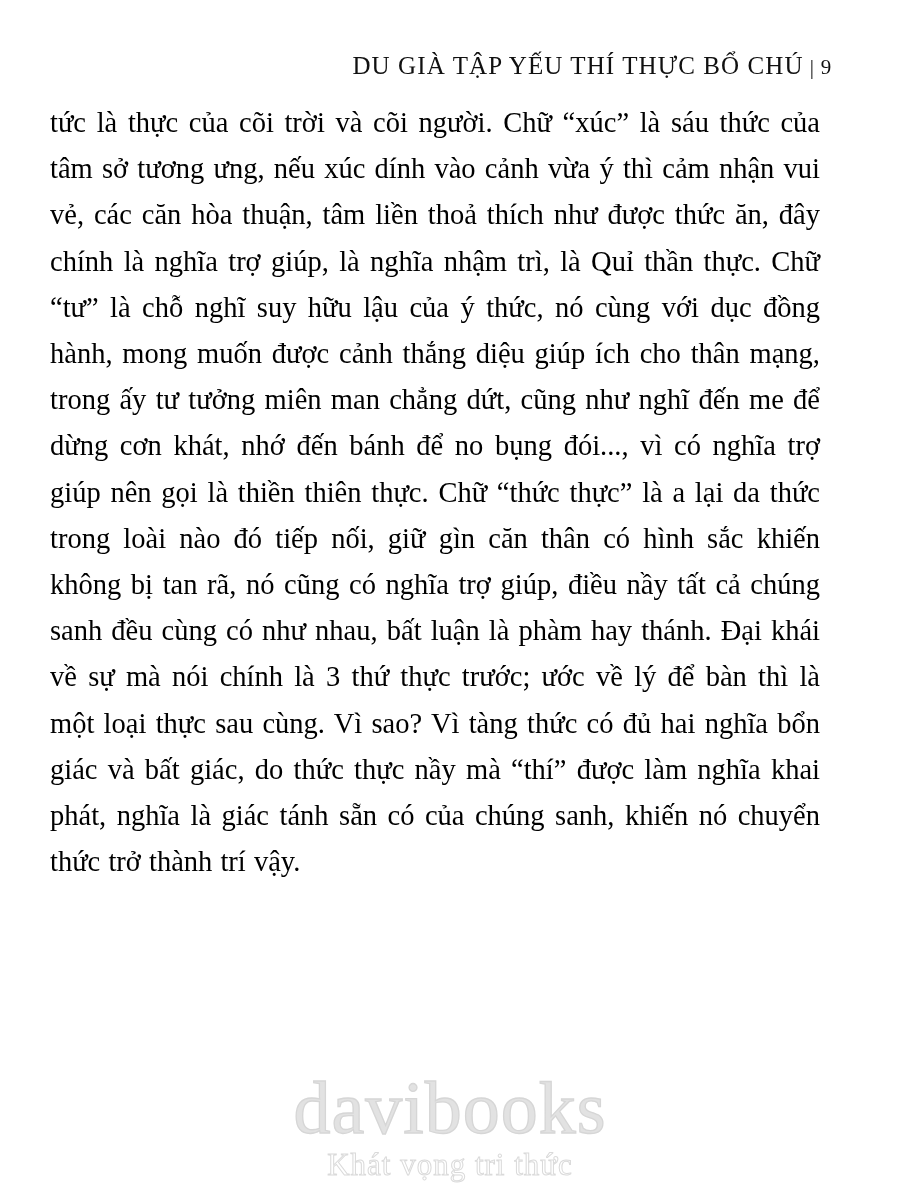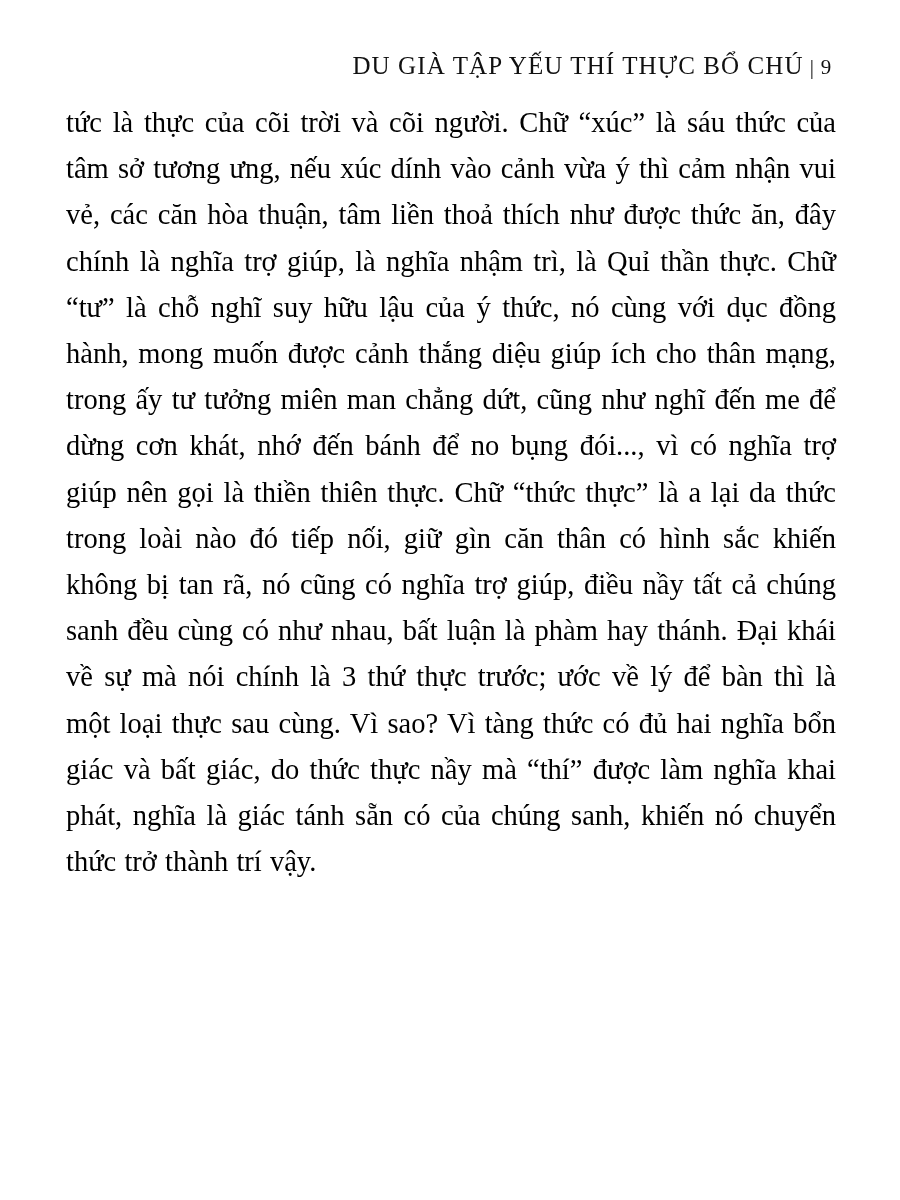--- a/index.html
+++ b/index.html
@@ -42,21 +42,21 @@
   }
   .header .hdr-sep {
     padding: 0 6px;
   }
   .header .hdr-page {
     font-size: 21px;
   }
   .body-text {
     position: absolute;
     top: 100px;
-    left: 66px;
+    left: 50px;
     width: 770px;
     font-family: "Liberation Serif", serif;
     font-size: 28.5px;
     line-height: 46.2px;
     text-align: justify;
     text-justify: inter-word;
     color: #000000;
     word-spacing: 1px;
   }
   .body-text p {
@@ -97,14 +97,18 @@
 <div class="page">
 
   <div class="header">
     <span class="hdr-title">DU GIÀ TẬP YẾU THÍ THỰC BỔ CHÚ</span><span class="hdr-sep">|</span><span class="hdr-page">9</span>
   </div>
 
   <div class="body-text">
     <p>tức là thực của cõi trời và cõi người. Chữ “xúc” là sáu thức của tâm sở tương ưng, nếu xúc dính vào cảnh vừa ý thì cảm nhận vui vẻ, các căn hòa thuận, tâm liền thoả thích như được thức ăn, đây chính là nghĩa trợ giúp, là nghĩa nhậm trì, là Quỉ thần thực. Chữ “tư” là chỗ nghĩ suy hữu lậu của ý thức, nó cùng với dục đồng hành, mong muốn được cảnh thắng diệu giúp ích cho thân mạng, trong ấy tư tưởng miên man chẳng dứt, cũng như nghĩ đến me để dừng cơn khát, nhớ đến bánh để no bụng đói..., vì có nghĩa trợ giúp nên gọi là thiền thiên thực. Chữ “thức thực” là a lại da thức trong loài nào đó tiếp nối, giữ gìn căn thân có hình sắc khiến không bị tan rã, nó cũng có nghĩa trợ giúp, điều nầy tất cả chúng sanh đều cùng có như nhau, bất luận là phàm hay thánh. Đại khái về sự mà nói chính là 3 thứ thực trước; ước về lý để bàn thì là một loại thực sau cùng. Vì sao? Vì tàng thức có đủ hai nghĩa bổn giác và bất giác, do thức thực nầy mà “thí” được làm nghĩa khai phát, nghĩa là giác tánh sẵn có của chúng sanh, khiến nó chuyển thức trở thành trí vậy.</p>
   </div>
 
+  <div class="watermark">
+    <div class="wm-main">davibooks</div>
+    <div class="wm-sub">Khát vọng tri thức</div>
+  </div>
 
 </div>
 
 </body></html>

